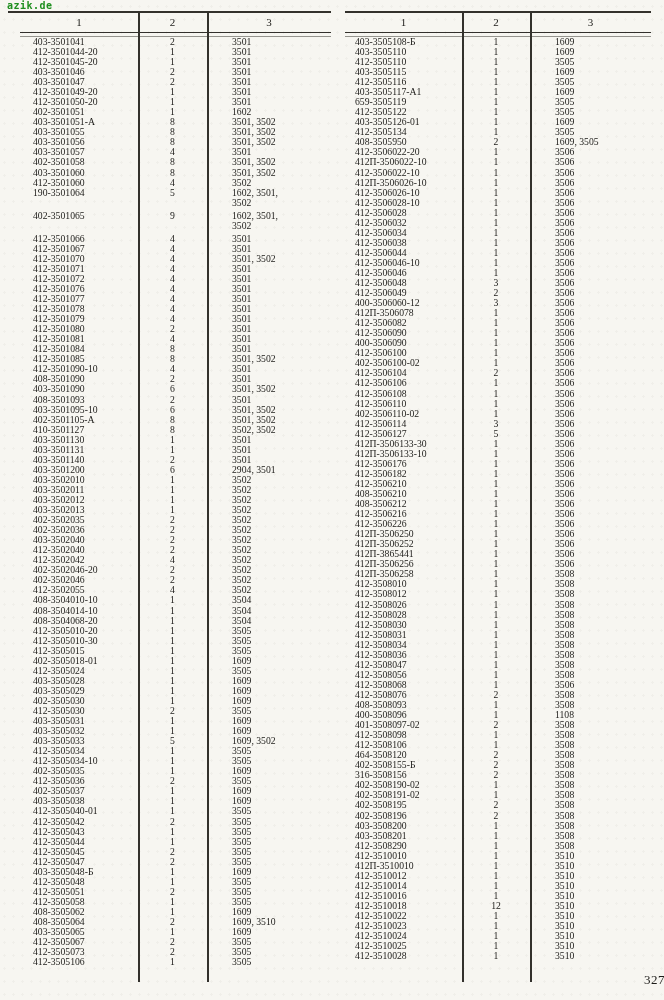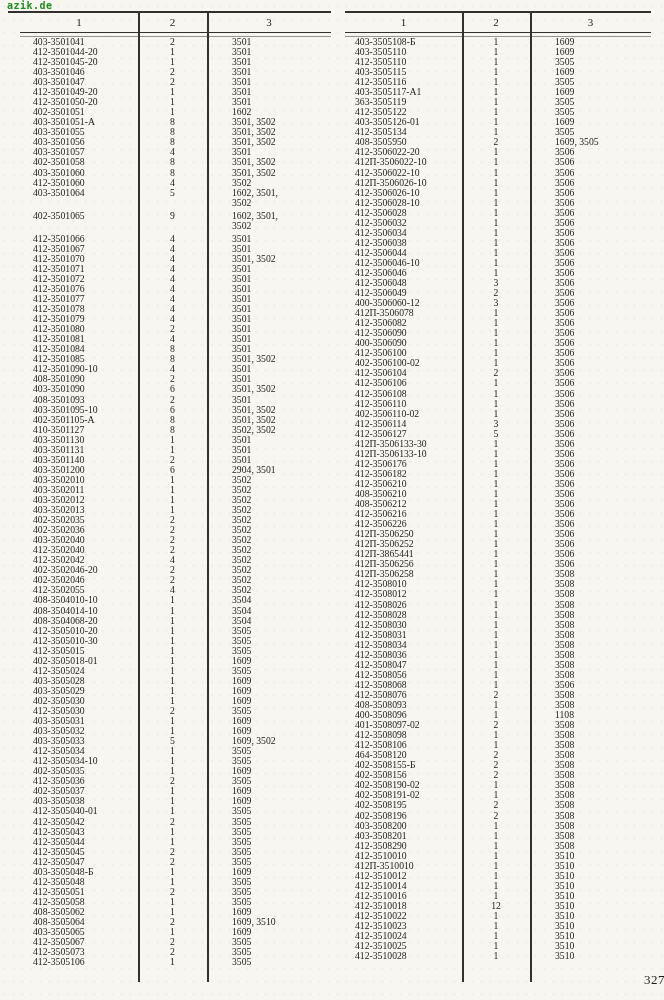--- a/index.html
+++ b/index.html
@@ -132,21 +132,21 @@
           <div class="c1">403-3501060</div>
           <div class="c2">8</div>
           <div class="c3">3501, 3502</div>
         </div>
         <div class="row">
           <div class="c1">412-3501060</div>
           <div class="c2">4</div>
           <div class="c3">3502</div>
         </div>
         <div class="row tall">
-          <div class="c1">403-3501064</div>
+          <div class="c1">190-3501064</div>
           <div class="c2">5</div>
           <div class="c3">1602, 3501,
 3502</div>
         </div>
         <div class="row tall">
           <div class="c1">402-3501065</div>
           <div class="c2">9</div>
           <div class="c3">1602, 3501,
 3502</div>
         </div>
@@ -554,21 +554,21 @@
           <div class="c1">412-3505116</div>
           <div class="c2">1</div>
           <div class="c3">3505</div>
         </div>
         <div class="row">
           <div class="c1">403-3505117-A1</div>
           <div class="c2">1</div>
           <div class="c3">1609</div>
         </div>
         <div class="row">
-          <div class="c1">363-3505119</div>
+          <div class="c1">659-3505119</div>
           <div class="c2">1</div>
           <div class="c3">3505</div>
         </div>
         <div class="row">
           <div class="c1">412-3505122</div>
           <div class="c2">1</div>
           <div class="c3">3505</div>
         </div>
         <div class="row">
           <div class="c1">403-3505126-01</div>
@@ -889,21 +889,21 @@
           <div class="c1">464-3508120</div>
           <div class="c2">2</div>
           <div class="c3">3508</div>
         </div>
         <div class="row">
           <div class="c1">402-3508155-Б</div>
           <div class="c2">2</div>
           <div class="c3">3508</div>
         </div>
         <div class="row">
-          <div class="c1">402-3508156</div>
+          <div class="c1">316-3508156</div>
           <div class="c2">2</div>
           <div class="c3">3508</div>
         </div>
         <div class="row">
           <div class="c1">402-3508190-02</div>
           <div class="c2">1</div>
           <div class="c3">3508</div>
         </div>
         <div class="row">
           <div class="c1">402-3508191-02</div>

